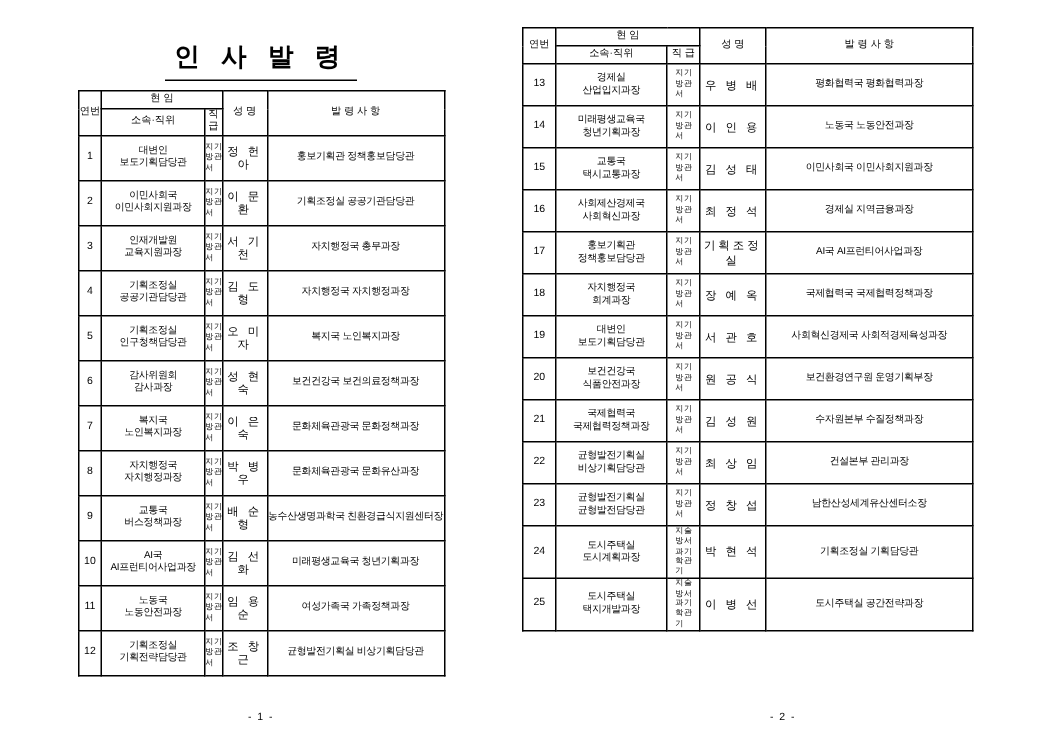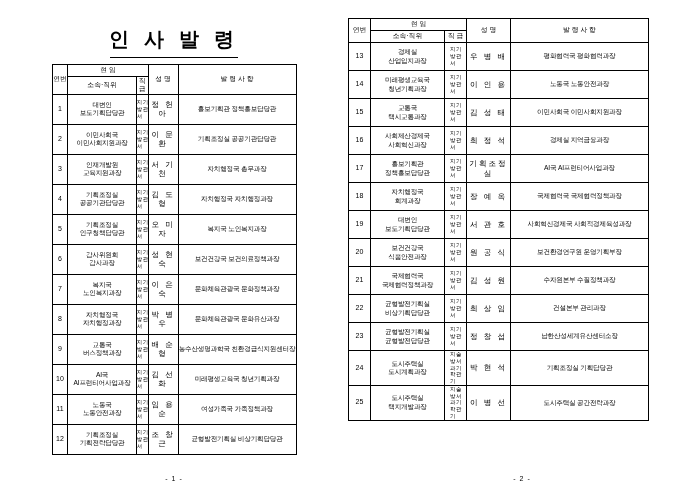--- a/index.html
+++ b/index.html
@@ -25,21 +25,21 @@
     top: 0;
     width: 348px;
     height: 492px;
     box-sizing: border-box;
   }
   .sheet-left { left: 0; }
   .sheet-right { left: 348px; }
 
   .doc-title {
     text-align: center;
-    font-size: 20px;
+    font-size: 17px;
     font-weight: bold;
     letter-spacing: 5px;
     margin-top: 26px;
     margin-bottom: 10px;
     font-family: "Liberation Serif", serif;
   }
   .title-underline {
     width: 128px;
     height: 1px;
     background: #000;

